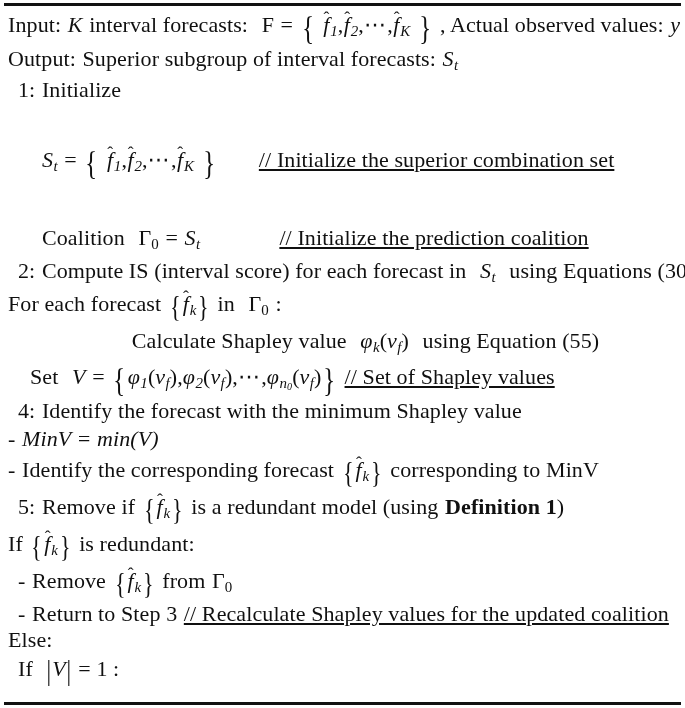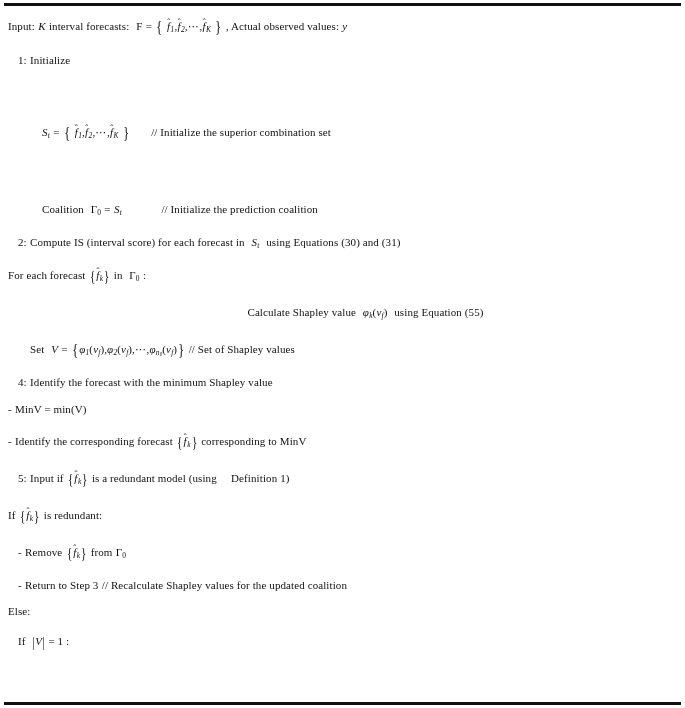--- a/index.html
+++ b/index.html
@@ -44,41 +44,41 @@
     position: absolute;
     left: 0;
     right: 0;
     top: 9px;
     bottom: 9px;
     padding: 0 8px;
     box-sizing: border-box;
   }
 
   .line {
-    font-size: 11px;
+    font-size: 22px;
     line-height: 1.0;
     white-space: nowrap;
     display: block;
     letter-spacing: 0.1px;
   }
 
   
   .row-plain { height: 29px; display: flex; align-items: center; }
   .row-math  { height: 37px; display: flex; align-items: center; }
   .row-tight { height: 26px; display: flex; align-items: center; }
 
   
   .ind-0 { padding-left: 0px; }
   .ind-1 { padding-left: 10px; }
   .ind-2 { padding-left: 22px; }
   .ind-3 { padding-left: 34px; margin-top: 40px; }
   .ind-4 { padding-left: 46px; justify-content: center; }
 
-  .it { }
-  .bd { font-weight: normal; margin-left: 11px; }
+  .it { font-style: italic; }
+  .bd { font-weight: bold; }
 
   
   .mi { font-style: italic; font-family: "Liberation Serif", serif; }
   .sub {
     font-size: 0.68em;
     vertical-align: -0.28em;
     font-style: italic;
     padding-left: 0.02em;
   }
   .subsub {
@@ -131,38 +131,43 @@
     display: inline-block;
     font-size: 1.30em;
     vertical-align: -0.14em;
     transform: scaleX(0.8);
     font-style: normal;
   }
   .sp { display: inline-block; width: 0.3em; }
   .sp2 { display: inline-block; width: 0.62em; }
   .gap-cmt { display: inline-block; width: 1.9em; }
   .gap-cmt-lg { display: inline-block; width: 3.6em; }
-  .cmt { font-style: normal; }
+  .cmt { font-style: normal; text-decoration: underline; }
   .dots { letter-spacing: 0.06em; }
 </style>
 </head>
 <body>
 
 <div id="algorithm-box">
 
   <div class="rule-top"></div>
 
   <div id="lines">
 
     <div class="row-math ind-0">
       <span class="line">
         <span>Input:</span><span class="sp"></span><span class="mi">K</span><span class="sp"></span><span>interval forecasts:</span><span class="sp2"></span><span>F</span><span class="sp"></span><span>=</span><span class="sp"></span><span class="brc">{</span><span class="sp"></span><span class="fhat"><span class="hat">ˆ</span>f</span><span class="sub">1</span><span>,</span><span class="fhat"><span class="hat">ˆ</span>f</span><span class="sub">2</span><span>,</span><span class="dots">⋯</span><span>,</span><span class="fhat"><span class="hat">ˆ</span>f</span><span class="sub">K</span><span class="sp"></span><span class="brc">}</span><span class="sp"></span><span>, Actual observed values:</span><span class="sp"></span><span class="mi">y</span>
       </span>
     </div>
 
+    <div class="row-plain ind-0">
+      <span class="line">
+        <span>Output:</span><span class="sp"></span><span>Superior subgroup of interval forecasts:</span><span class="sp"></span><span class="mi">S</span><span class="sub">t</span>
+      </span>
+    </div>
 
     <div class="row-plain ind-1">
       <span class="line">
         <span>1:</span><span class="sp"></span><span>Initialize</span>
       </span>
     </div>
 
     <div class="row-math ind-3">
       <span class="line">
         <span class="mi">S</span><span class="sub">t</span><span class="sp"></span><span>=</span><span class="sp"></span><span class="brc">{</span><span class="sp"></span><span class="fhat"><span class="hat">ˆ</span>f</span><span class="sub">1</span><span>,</span><span class="fhat"><span class="hat">ˆ</span>f</span><span class="sub">2</span><span>,</span><span class="dots">⋯</span><span>,</span><span class="fhat"><span class="hat">ˆ</span>f</span><span class="sub">K</span><span class="sp"></span><span class="brc">}</span><span class="gap-cmt"></span><span class="cmt">// Initialize the superior combination set</span>
@@ -213,21 +218,21 @@
     </div>
 
     <div class="row-math ind-0">
       <span class="line">
         <span>-</span><span class="sp"></span><span>Identify the corresponding forecast</span><span class="sp"></span><span class="brc-sm">{</span><span class="fhat"><span class="hat">ˆ</span>f</span><span class="sub">k</span><span class="brc-sm">}</span><span class="sp"></span><span>corresponding to MinV</span>
       </span>
     </div>
 
     <div class="row-math ind-1">
       <span class="line">
-        <span>5:</span><span class="sp"></span><span>Input if</span><span class="sp"></span><span class="brc-sm">{</span><span class="fhat"><span class="hat">ˆ</span>f</span><span class="sub">k</span><span class="brc-sm">}</span><span class="sp"></span><span>is a redundant model (using</span><span class="sp"></span><span class="bd">Definition 1</span><span>)</span>
+        <span>5:</span><span class="sp"></span><span>Remove if</span><span class="sp"></span><span class="brc-sm">{</span><span class="fhat"><span class="hat">ˆ</span>f</span><span class="sub">k</span><span class="brc-sm">}</span><span class="sp"></span><span>is a redundant model (using</span><span class="sp"></span><span class="bd">Definition 1</span><span>)</span>
       </span>
     </div>
 
     <div class="row-math ind-0">
       <span class="line">
         <span>If</span><span class="sp"></span><span class="brc-sm">{</span><span class="fhat"><span class="hat">ˆ</span>f</span><span class="sub">k</span><span class="brc-sm">}</span><span class="sp"></span><span>is redundant:</span>
       </span>
     </div>
 
     <div class="row-math ind-1">

